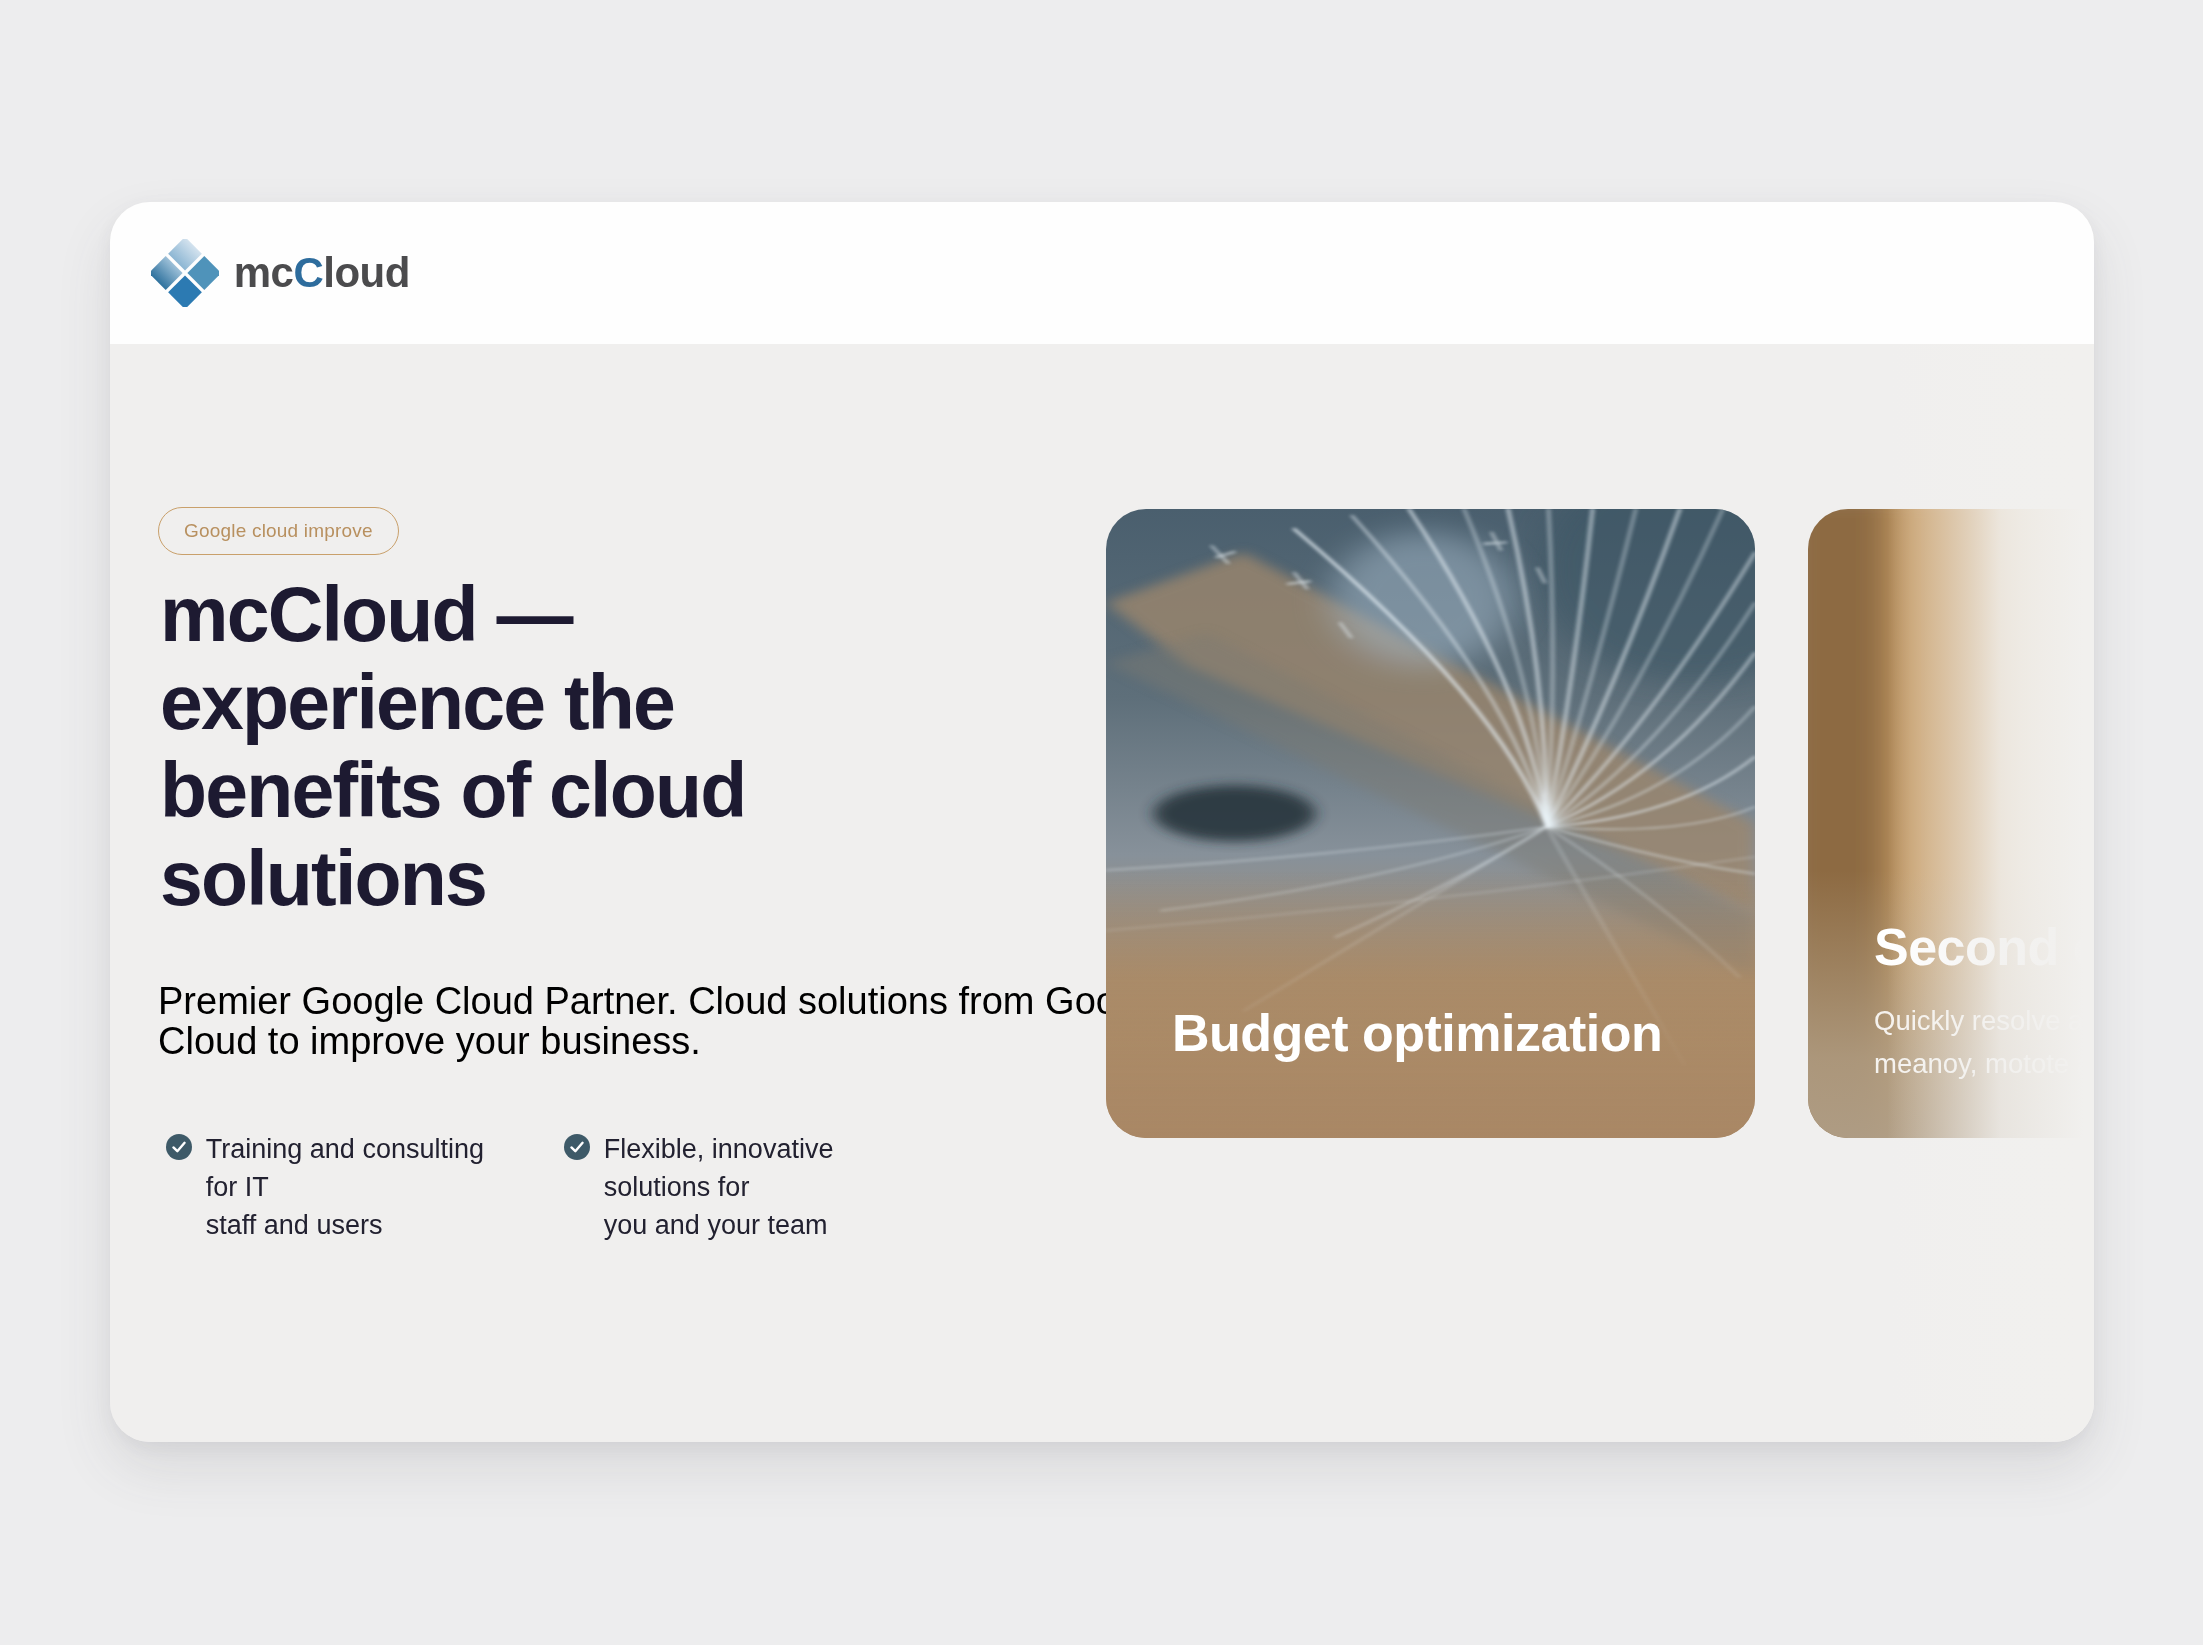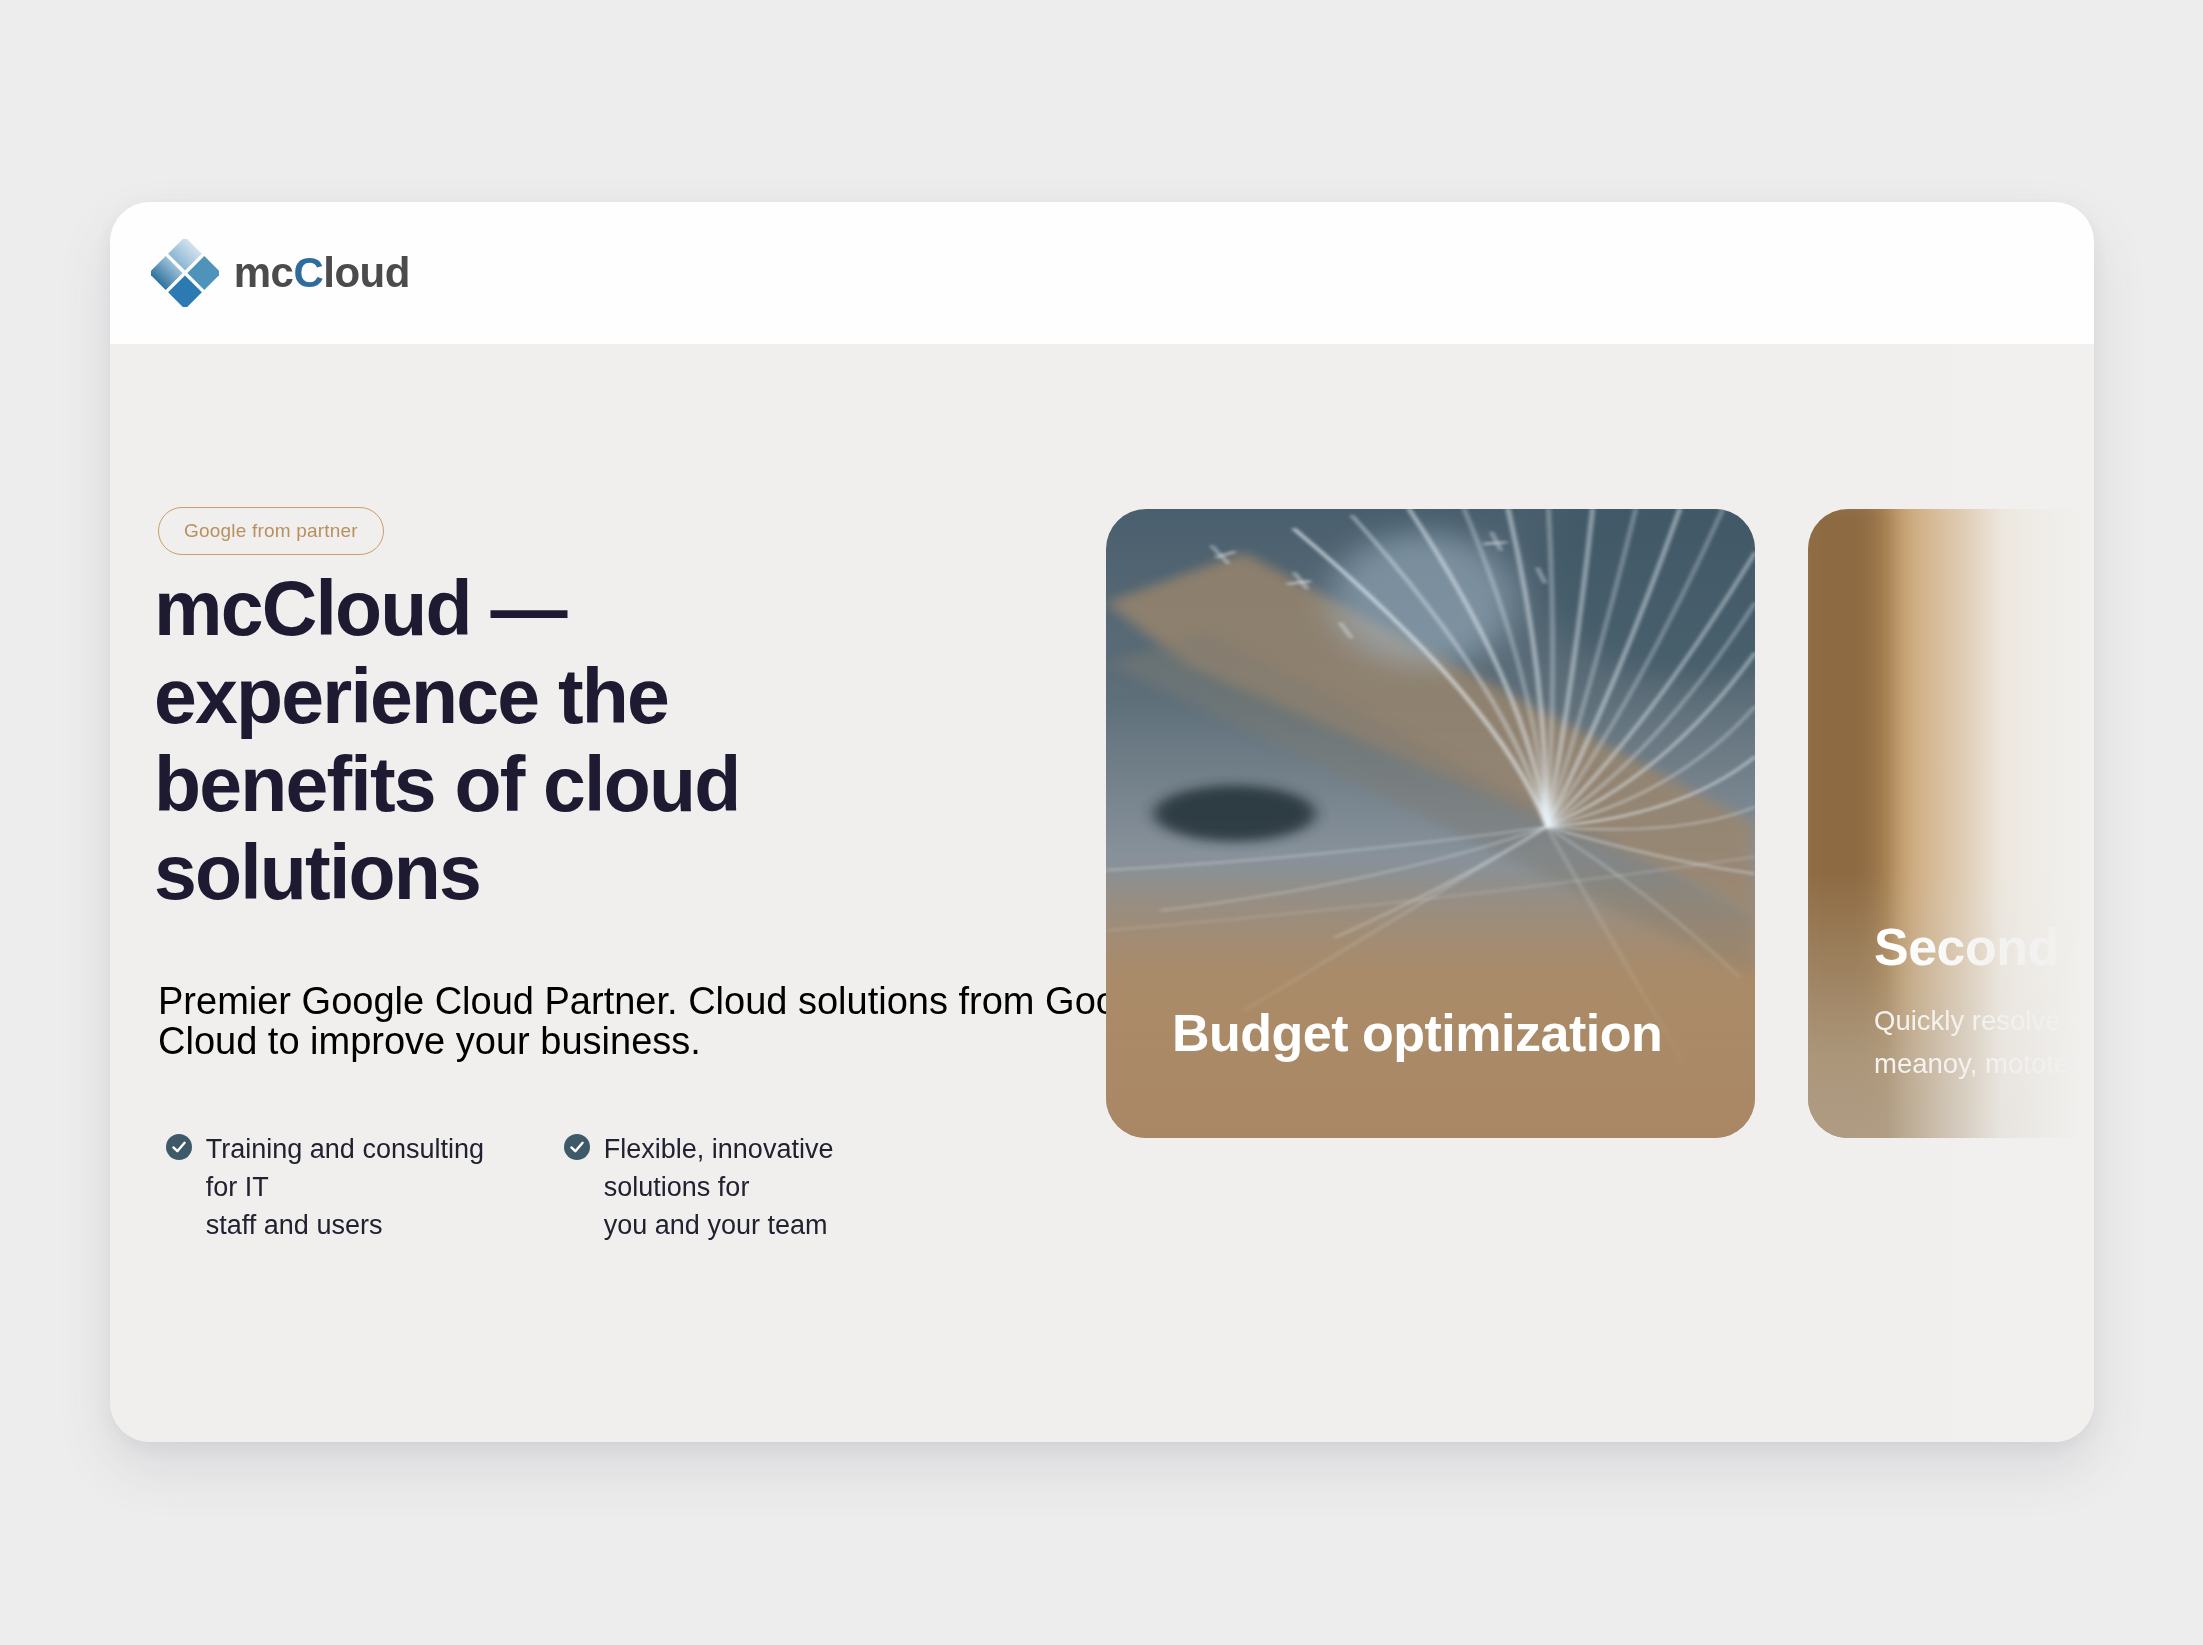--- a/index.html
+++ b/index.html
@@ -35,21 +35,21 @@
   .badge{
     position:absolute;left:48px;top:163px;
     display:inline-flex;align-items:center;
     padding:12px 25px;
     border:1.8px solid #c9a06b;border-radius:27.5px;
     color:#b8905f;font-size:19px;letter-spacing:0.2px;
     background:transparent;
   }
   .hero-title{
     position:absolute;left:44px;top:220px;
-    margin:0;
+    margin:6px;
     font-size:77px;line-height:88px;font-weight:700;
     letter-spacing:-1.8px;color:#1d1a31;
     white-space:pre-line;
   }
   .hero-subtitle{
     position:absolute;left:48px;top:637px;
     margin:0;
     font-size:38px;line-height:40px;color:#000000;
     white-space:pre-line;
   }
@@ -119,21 +119,21 @@
           <rect x="24" y="45" width="26" height="26" transform="rotate(45 37 58)" fill="#2c7ab2"></rect>
         </svg>
       </span>
       <span class="brand-name"><span>mc</span><span class="accent">C</span><span>loud</span></span>
     </div>
   </div>
 
   <div class="panel-body">
 
     <div class="badge">
-      <span>Google from partner</span>
+      <span>Google cloud improve</span>
     </div>
 
     <h1 class="hero-title">mcCloud —
 experience the
 benefits of cloud
 solutions</h1>
 
     <p class="hero-subtitle">Premier Google Cloud Partner. Cloud solutions from Google
 Cloud to improve your business.</p>
 

